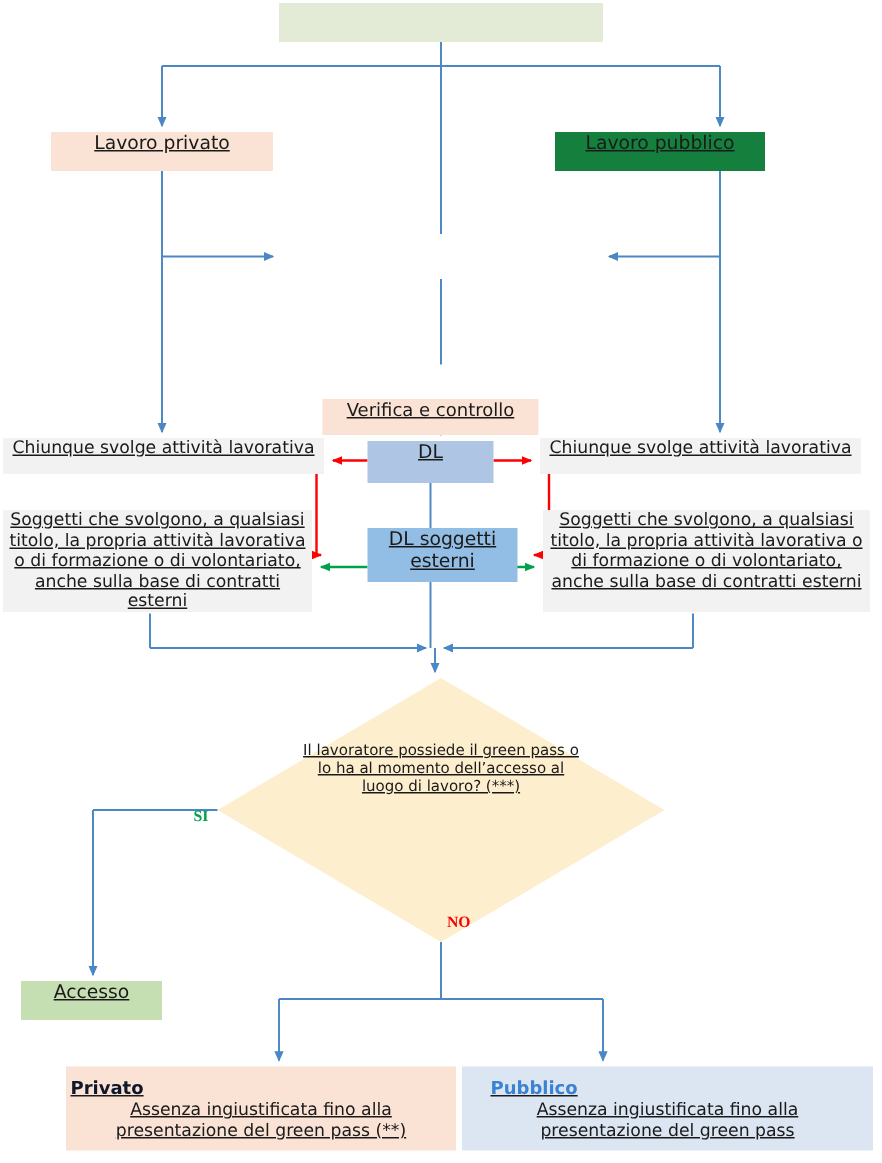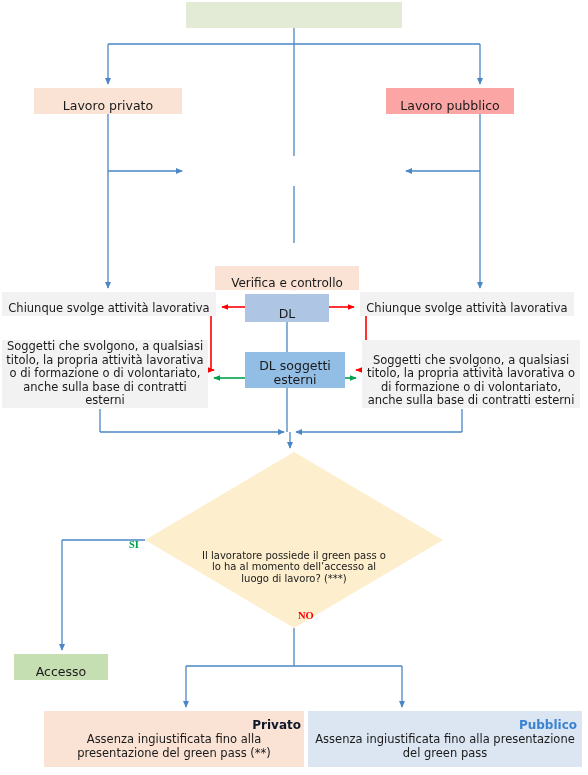--- a/index.html
+++ b/index.html
@@ -24,43 +24,44 @@
     position: absolute;
     left: 0; top: 0;
     width: 588px;
     height: 775px;
     pointer-events: none;
   }
   .node {
     position: absolute;
     box-sizing: border-box;
     display: flex;
-    align-items: flex-end;
+    align-items: flex-start;
     justify-content: center;
     text-align: center;
     line-height: 1.18;
     color: #1a1a1a;
     z-index: 3;
+    text-decoration: underline;
   }
   .node span.txt { display: block; width: 100%; }
 
   
   .n-title {
     left: 186px; top: 2px; width: 216px; height: 26px;
     background: #e3ebd7;
     font-size: 13.5px;
   }
   .n-privato {
     left: 34px; top: 88px; width: 148px; height: 26px;
     background: #fae3d5;
     font-size: 12.5px;
   }
   .n-pubblico {
-    left: 386px; top: 88px; width: 128px; height: 26px;
-    background: #fca5a5;
+    left: 370px; top: 88px; width: 140px; height: 26px;
+    background: #15803d;
     font-size: 12.5px;
   }
   .n-date {
     left: 186px; top: 156px; width: 216px; height: 30px;
     background: #fdeece;
     color: #ff0000;
     font-size: 13.5px;
     font-weight: 600;
   }
   .n-verifica {
@@ -114,21 +115,21 @@
     background: #fae3d5;
     font-size: 11.5px;
     flex-direction: column;
     padding: 4px 3px;
   }
   .n-bottom-r {
     left: 308px; top: 711px; width: 274px; height: 56px;
     background: #dce6f2;
     font-size: 11.5px;
     flex-direction: column;
-    padding: 4px 5px;
+    padding: 4px 19px;
   }
   .lbl-green {
     color: #0f172a;
     font-weight: 600;
     font-size: 12px;
     margin-bottom: 1px;
   }
   .lbl-blue {
     color: #3a82d2;
     font-weight: 600;

